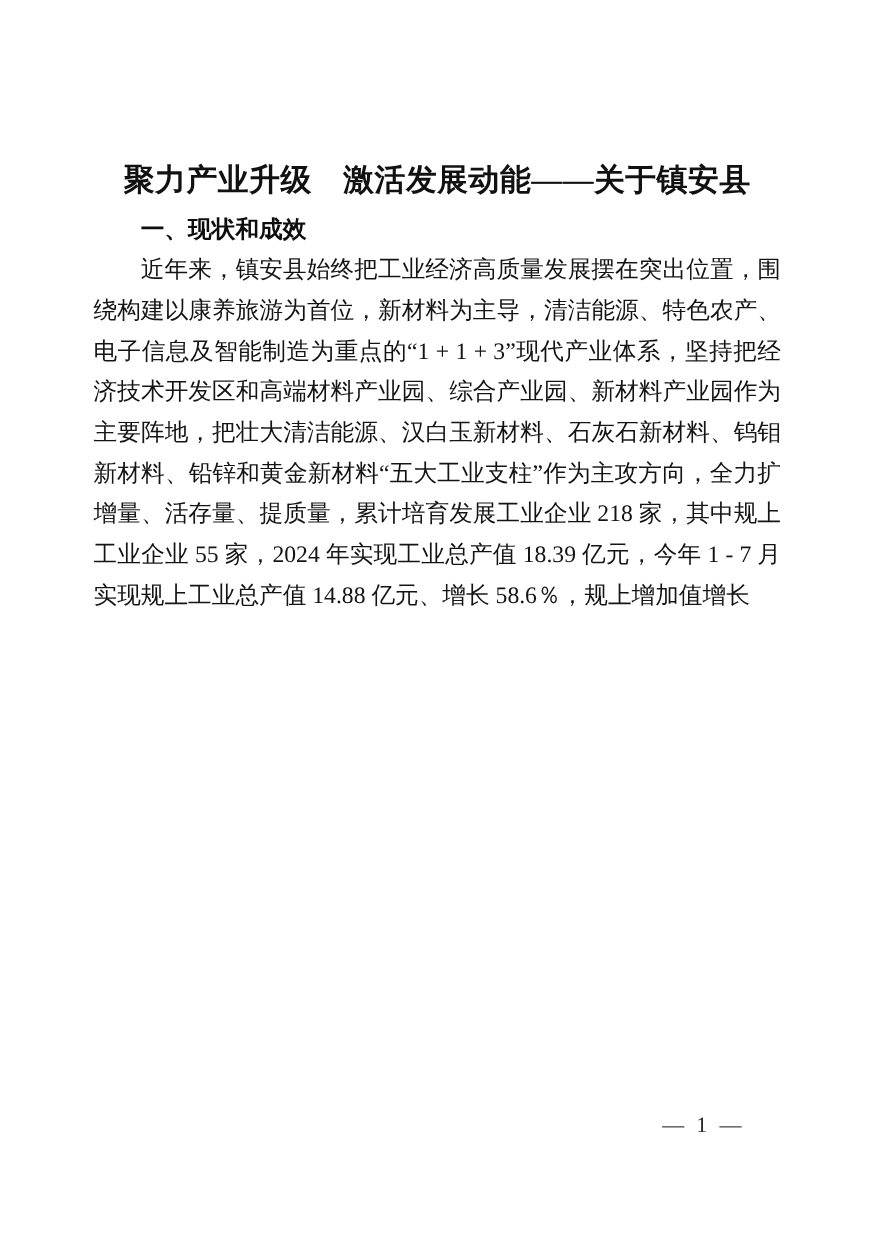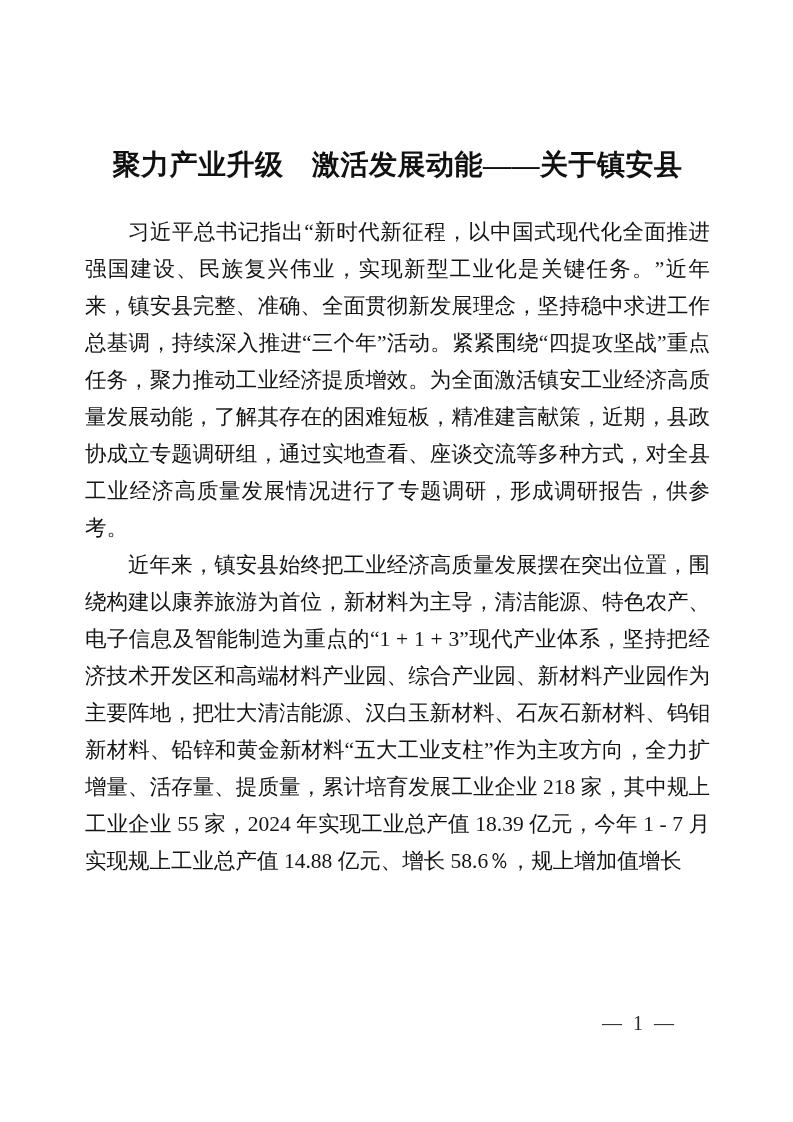--- a/index.html
+++ b/index.html
@@ -65,20 +65,20 @@
 </style>
 </head>
 <body>
 
 <div class="page">
 
   <h1 class="doc-title">
     <span class="title-line">聚力产业升级　激活发展动能——关于镇安县</span>
   </h1>
 
-  <p class="body-para intro-para">习近平总书记指出“新时代新征程，以中国式现代化全面推进强国建设、民族复兴伟业，实现新型工业化是关键任务。”近年来，镇安县完整、准确、全面贯彻新发展理念，坚持稳中求进工作总基调，持续深入推进“三个年”活动。紧紧围绕“四提攻坚战”重点任务，聚力推动工业经济提质增效。为全面激活镇安工业经济高质量发展动能，了解其存在的困难短板，精准建言献策，近期，县政协成立专题调研组，通过实地查看、座谈交流等多种方式，对全县工业经济高质量发展情况进行了专题调研，形成调研报告，供参考。</p>
 
+  <h2 class="section-heading">一、现状和成效</h2>
 
   <p class="body-para">近年来，镇安县始终把工业经济高质量发展摆在突出位置，围绕构建以康养旅游为首位，新材料为主导，清洁能源、特色农产、电子信息及智能制造为重点的“1 + 1 + 3”现代产业体系，坚持把经济技术开发区和高端材料产业园、综合产业园、新材料产业园作为主要阵地，把壮大清洁能源、汉白玉新材料、石灰石新材料、钨钼新材料、铅锌和黄金新材料“五大工业支柱”作为主攻方向，全力扩增量、活存量、提质量，累计培育发展工业企业 218 家，其中规上工业企业 55 家，2024 年实现工业总产值 18.39 亿元，今年 1 - 7 月实现规上工业总产值 14.88 亿元、增长 58.6％，规上增加值增长</p>
 
   <div class="page-number">— 1 —</div>
 
 </div>
 
 </body></html>

